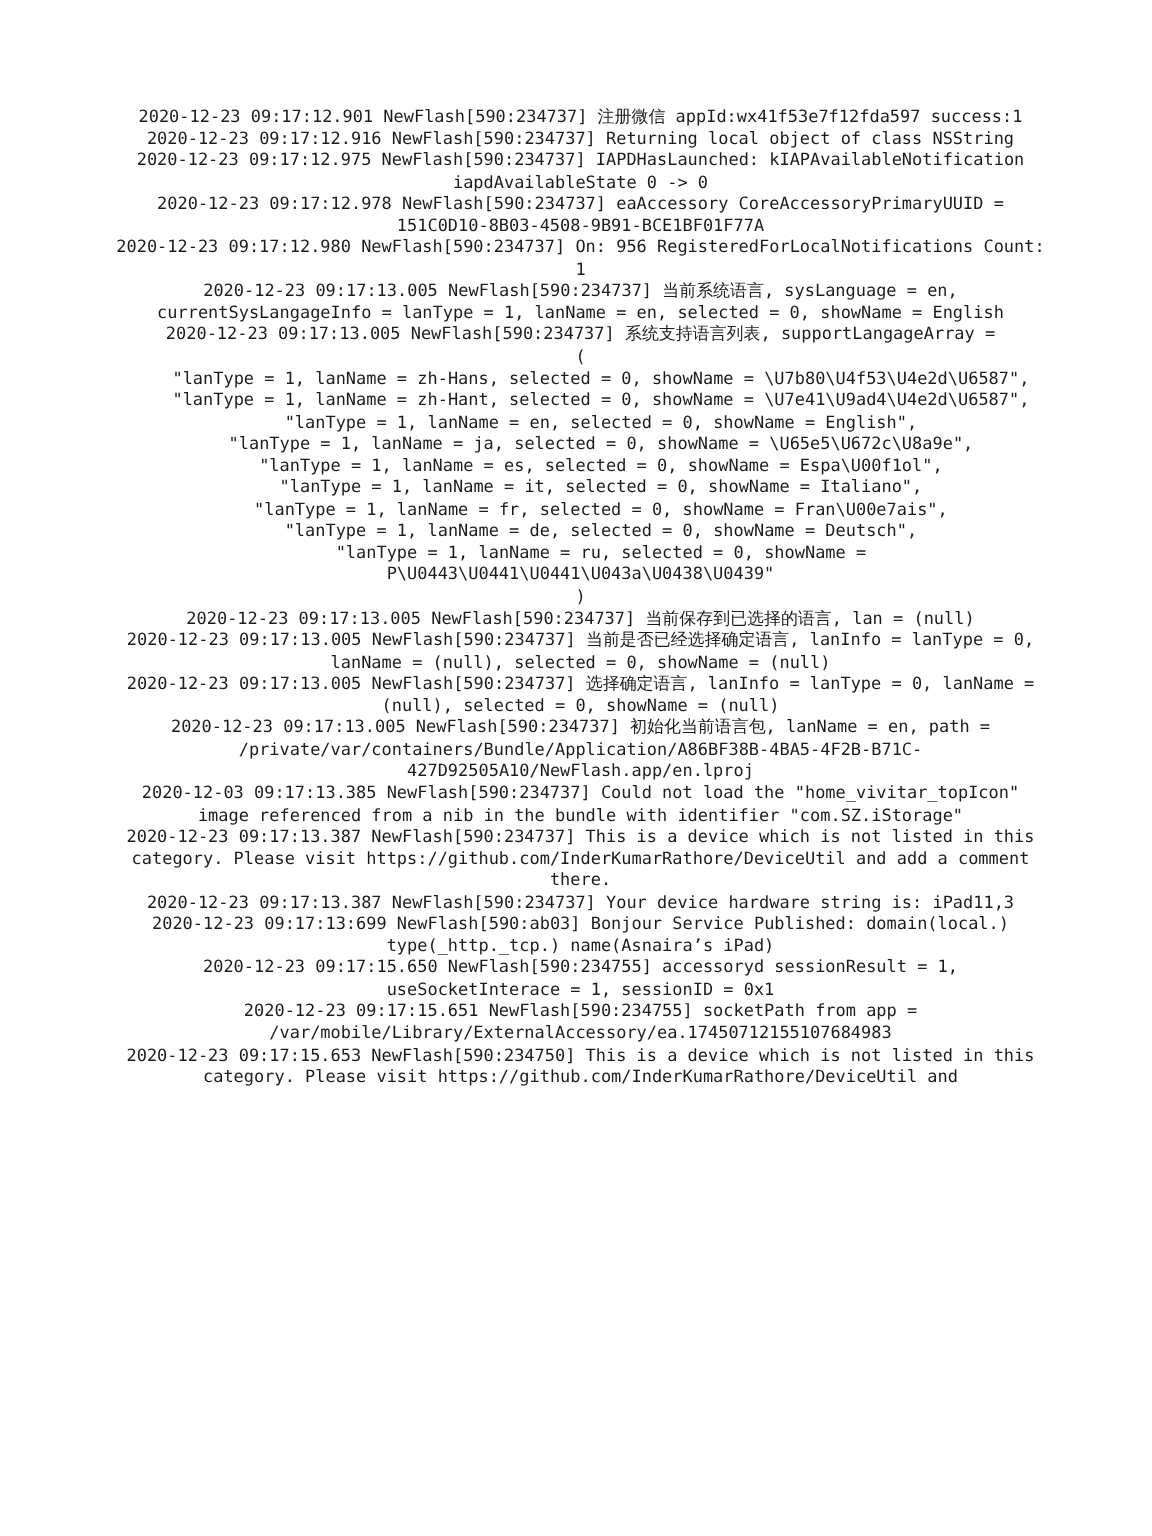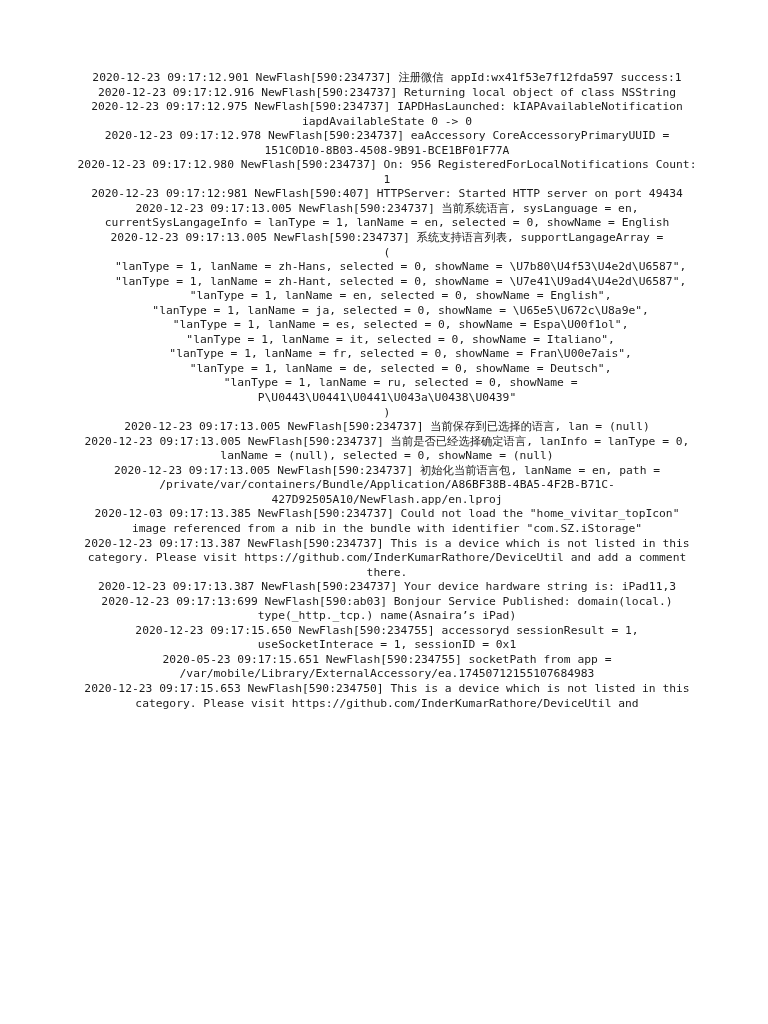--- a/index.html
+++ b/index.html
@@ -35,37 +35,37 @@
 </style>
 </head>
 <body>
 
 <div id="log-page">
     <div class="log-line">2020-12-23 09:17:12.901 NewFlash[590:234737] 注册微信 appId:wx41f53e7f12fda597 success:1</div>
     <div class="log-line">2020-12-23 09:17:12.916 NewFlash[590:234737] Returning local object of class NSString</div>
     <div class="log-line">2020-12-23 09:17:12.975 NewFlash[590:234737] IAPDHasLaunched: kIAPAvailableNotification iapdAvailableState 0 -&gt; 0</div>
     <div class="log-line">2020-12-23 09:17:12.978 NewFlash[590:234737] eaAccessory CoreAccessoryPrimaryUUID = 151C0D10-8B03-4508-9B91-BCE1BF01F77A</div>
     <div class="log-line">2020-12-23 09:17:12.980 NewFlash[590:234737] On: 956 RegisteredForLocalNotifications Count: 1</div>
-    <div class="log-line">2020-12-23 09:17:12:981 NewFlash[590:407] HTTPServer: Started HTTP server on port 49434</div>
     <div class="log-line">2020-12-23 09:17:13.005 NewFlash[590:234737] 当前系统语言, sysLanguage = en, currentSysLangageInfo = lanType = 1, lanName = en, selected = 0, showName = English</div>
     <div class="log-line">2020-12-23 09:17:13.005 NewFlash[590:234737] 系统支持语言列表, supportLangageArray =</div>
     <div class="log-line">(</div>
     <div class="log-line">    "lanType = 1, lanName = zh-Hans, selected = 0, showName = \U7b80\U4f53\U4e2d\U6587",</div>
     <div class="log-line">    "lanType = 1, lanName = zh-Hant, selected = 0, showName = \U7e41\U9ad4\U4e2d\U6587",</div>
     <div class="log-line">    "lanType = 1, lanName = en, selected = 0, showName = English",</div>
     <div class="log-line">    "lanType = 1, lanName = ja, selected = 0, showName = \U65e5\U672c\U8a9e",</div>
     <div class="log-line">    "lanType = 1, lanName = es, selected = 0, showName = Espa\U00f1ol",</div>
     <div class="log-line">    "lanType = 1, lanName = it, selected = 0, showName = Italiano",</div>
     <div class="log-line">    "lanType = 1, lanName = fr, selected = 0, showName = Fran\U00e7ais",</div>
     <div class="log-line">    "lanType = 1, lanName = de, selected = 0, showName = Deutsch",</div>
     <div class="log-line">    "lanType = 1, lanName = ru, selected = 0, showName = P\U0443\U0441\U0441\U043a\U0438\U0439"</div>
     <div class="log-line">)</div>
     <div class="log-line">2020-12-23 09:17:13.005 NewFlash[590:234737] 当前保存到已选择的语言, lan = (null)</div>
     <div class="log-line">2020-12-23 09:17:13.005 NewFlash[590:234737] 当前是否已经选择确定语言, lanInfo = lanType = 0, lanName = (null), selected = 0, showName = (null)</div>
+    <div class="log-line">2020-12-23 09:17:13.005 NewFlash[590:234737] 选择确定语言, lanInfo = lanType = 0, lanName = (null), selected = 0, showName = (null)</div>
     <div class="log-line">2020-12-23 09:17:13.005 NewFlash[590:234737] 初始化当前语言包, lanName = en, path = /private/var/containers/Bundle/Application/A86BF38B-4BA5-4F2B-B71C-427D92505A10/NewFlash.app/en.lproj</div>
     <div class="log-line">2020-12-03 09:17:13.385 NewFlash[590:234737] Could not load the "home_vivitar_topIcon" image referenced from a nib in the bundle with identifier "com.SZ.iStorage"</div>
     <div class="log-line">2020-12-23 09:17:13.387 NewFlash[590:234737] This is a device which is not listed in this category. Please visit https://github.com/InderKumarRathore/DeviceUtil and add a comment there.</div>
     <div class="log-line">2020-12-23 09:17:13.387 NewFlash[590:234737] Your device hardware string is: iPad11,3</div>
     <div class="log-line">2020-12-23 09:17:13:699 NewFlash[590:ab03] Bonjour Service Published: domain(local.) type(_http._tcp.) name(Asnaira’s iPad)</div>
     <div class="log-line">2020-12-23 09:17:15.650 NewFlash[590:234755] accessoryd sessionResult = 1, useSocketInterace = 1, sessionID = 0x1</div>
-    <div class="log-line">2020-05-23 09:17:15.651 NewFlash[590:234755] socketPath from app = /var/mobile/Library/ExternalAccessory/ea.17450712155107684983</div>
+    <div class="log-line">2020-12-23 09:17:15.651 NewFlash[590:234755] socketPath from app = /var/mobile/Library/ExternalAccessory/ea.17450712155107684983</div>
     <div class="log-line">2020-12-23 09:17:15.653 NewFlash[590:234750] This is a device which is not listed in this category. Please visit https://github.com/InderKumarRathore/DeviceUtil and</div>
   </div>
 
 </body></html>

